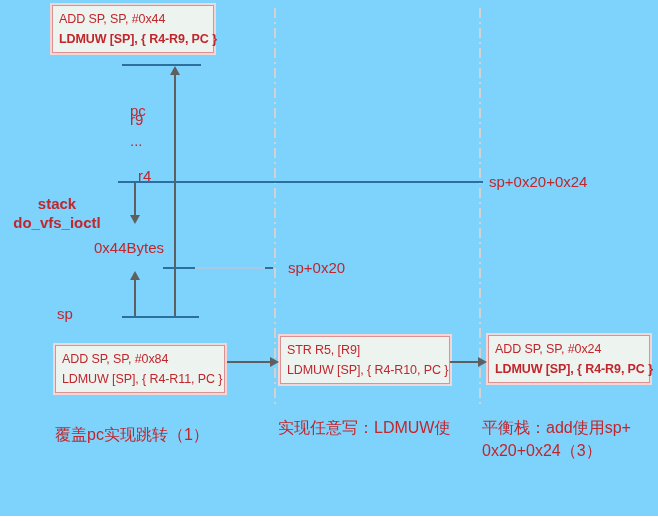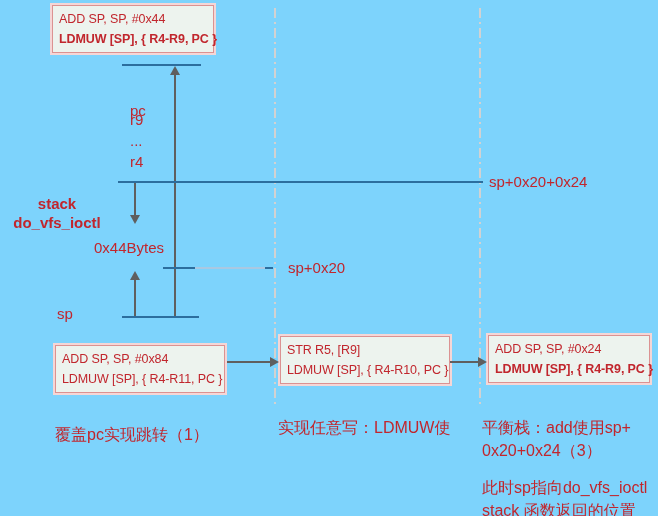--- a/index.html
+++ b/index.html
@@ -66,21 +66,21 @@
   </div>
 
   <div class="hblue" style="left:122px;top:64px;width:79px;"></div>
 
   <div class="ah-up" style="left:170px;top:66px;"></div>
   <div class="vgray" style="left:174px;top:74px;height:243px;"></div>
 
   <div class="reg" style="top:102px;">pc</div>
   <div class="reg" style="top:111px;">r9</div>
   <div class="reg" style="top:132px;">...</div>
-  <div class="reg" style="top:153px;">r4</div>
+  <div class="reg" style="top:167px;margin-left:8px;">r4</div>
 
   <div class="hblue" style="left:118px;top:181px;width:365px;"></div>
   <div class="lbl" style="left:489px;top:173px;">sp+0x20+0x24</div>
 
   <div class="vgray" style="left:134px;top:183px;height:33px;"></div>
   <div class="ah-down" style="left:130px;top:215px;"></div>
 
   <div class="funclbl">
     <div>stack</div>
     <div>do_vfs_ioctl</div>
@@ -123,18 +123,14 @@
 
   <div class="cap" style="left:278px;top:416px;">
     <div>实现任意写：LDMUW使</div>
   </div>
 
   <div class="cap" style="left:482px;top:416px;">
     <div>平衡栈：add使用sp+</div>
     <div>0x20+0x24（3）</div>
   </div>
 
-  <div class="cap" style="left:482px;top:476px;">
-    <div>此时sp指向do_vfs_ioctl</div>
-    <div>stack 函数返回的位置</div>
-  </div>
 
 </div>
 
 </body></html>

